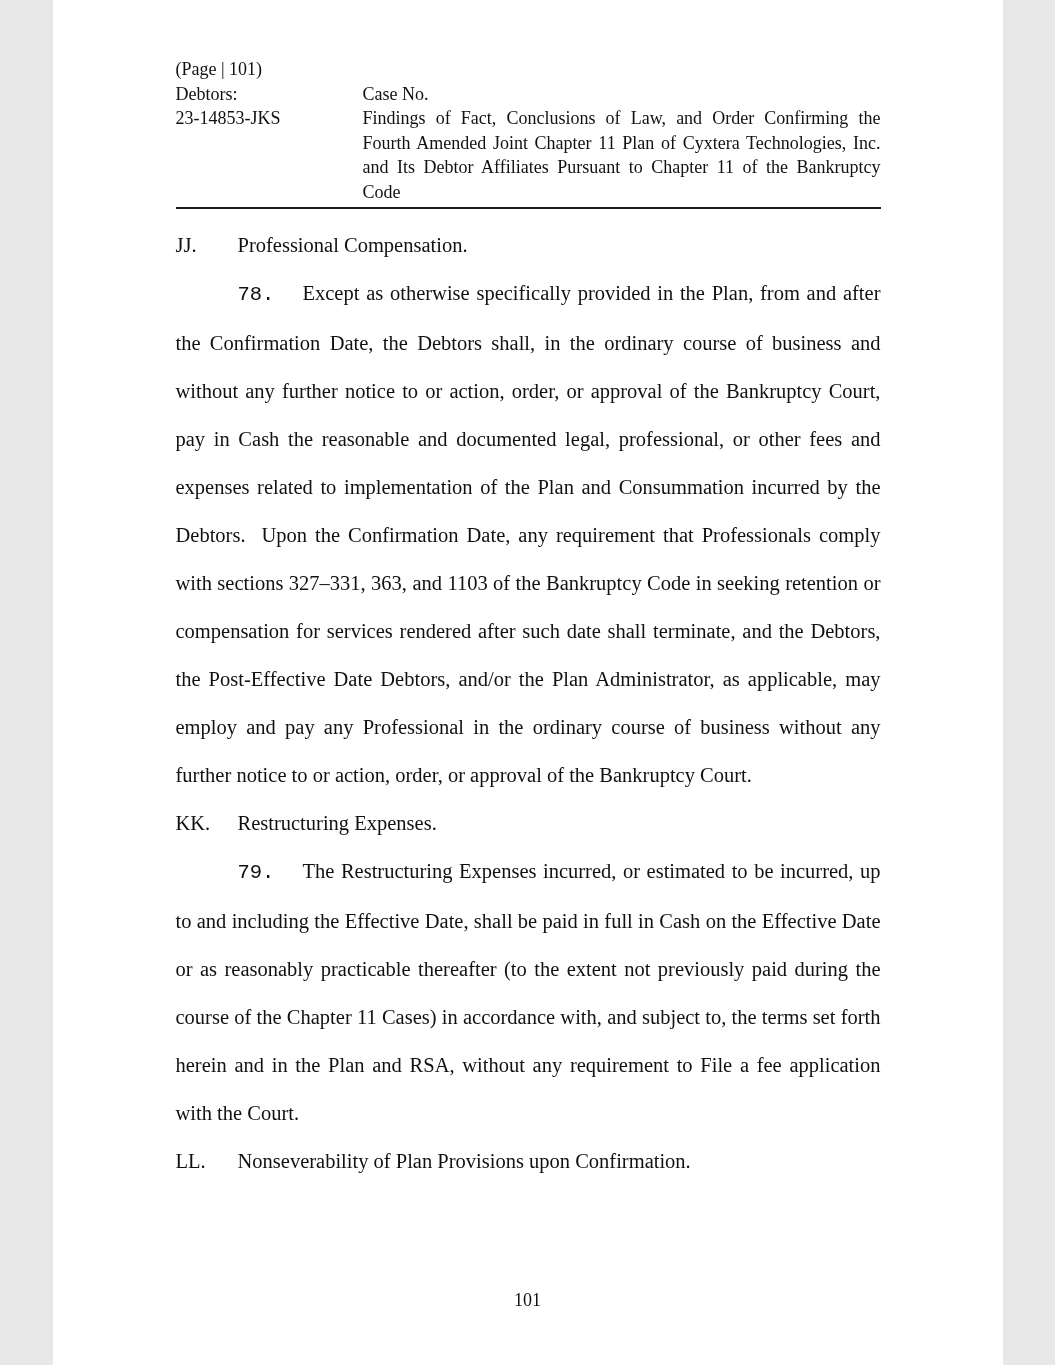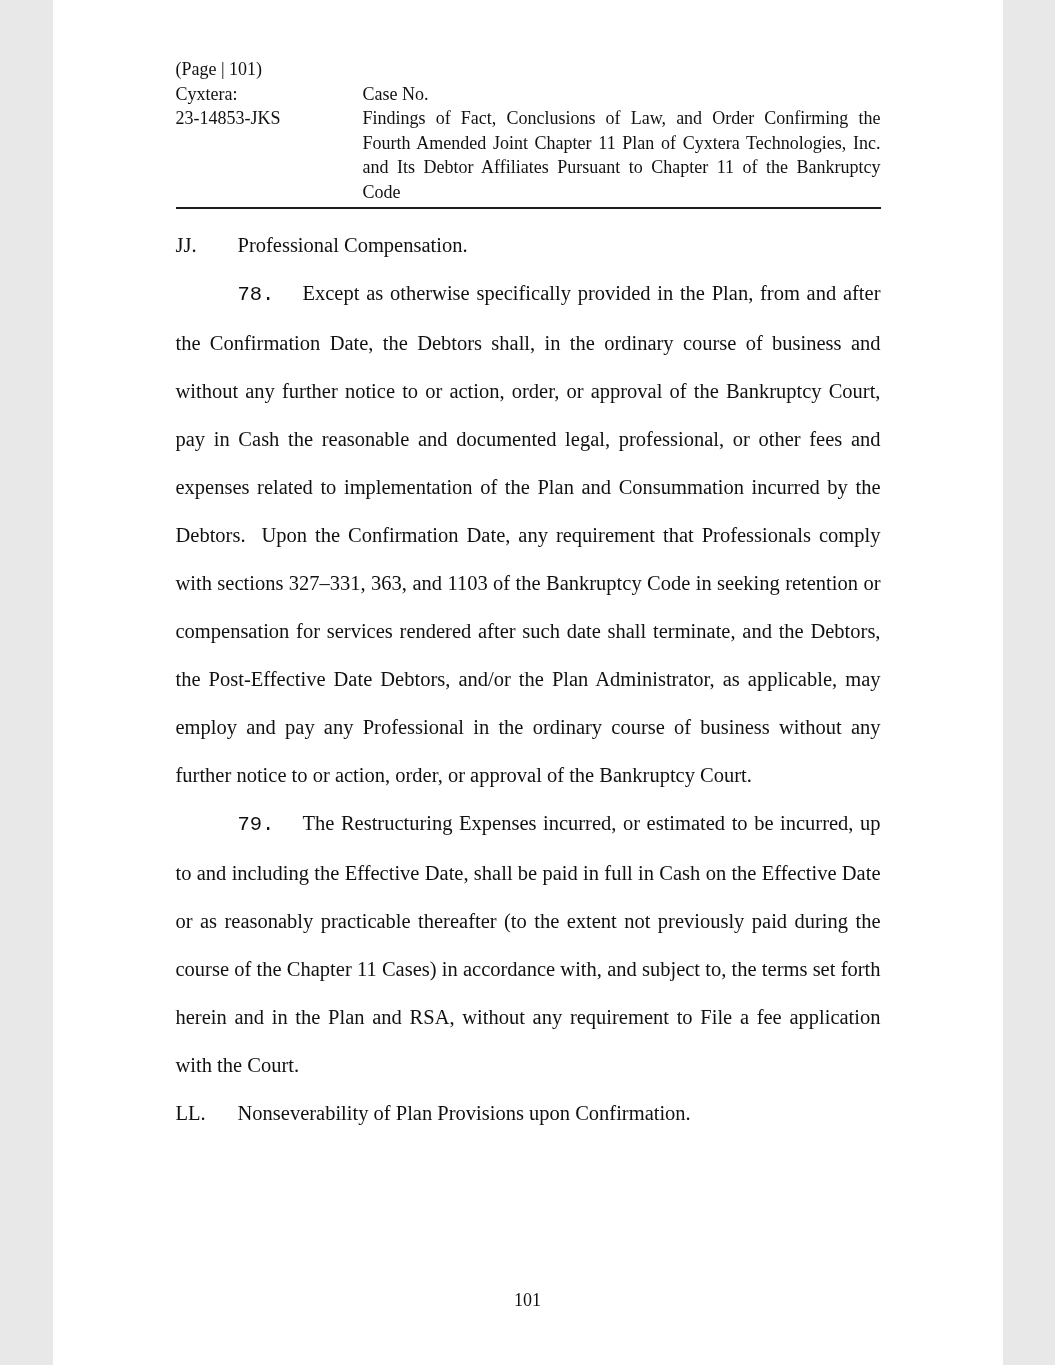--- a/index.html
+++ b/index.html
@@ -70,37 +70,38 @@
   }
 </style>
 </head>
 <body>
 
 <div class="page">
 
   <div class="hdr">
     <div>(Page | 101)</div>
     <div class="hdr-grid">
-      <div class="hdr-label">Cyxtera:</div>
+      <div class="hdr-label">Debtors:</div>
       <div class="hdr-label">Case No.</div>
       <div class="hdr-value">23-14853-JKS</div>
       <div class="hdr-value caption">Findings of Fact, Conclusions of Law, and Order Confirming the Fourth Amended Joint Chapter 11 Plan of Cyxtera Technologies, Inc. and Its Debtor Affiliates Pursuant to Chapter 11 of the Bankruptcy Code</div>
     </div>
   </div>
 
   <hr class="rule">
 
   <div class="doc-body">
 
     <div class="section">
       <div class="heading"><span class="hlabel">JJ.</span><span class="htitle">Professional Compensation.</span></div>
       <div class="para"><span class="pnum">78.</span><span class="ptext">Except as otherwise specifically provided in the Plan, from and after the Confirmation Date, the Debtors shall, in the ordinary course of business and without any further notice to or action, order, or approval of the Bankruptcy Court, pay in Cash the reasonable and documented legal, professional, or other fees and expenses related to implementation of the Plan and Consummation incurred by the Debtors.&nbsp; Upon the Confirmation Date, any requirement that Professionals comply with sections 327–331, 363, and 1103 of the Bankruptcy Code in seeking retention or compensation for services rendered after such date shall terminate, and the Debtors, the Post-Effective Date Debtors, and/or the Plan Administrator, as applicable, may employ and pay any Professional in the ordinary course of business without any further notice to or action, order, or approval of the Bankruptcy Court.</span></div>
     </div>
 
     <div class="section">
+      <div class="heading"><span class="hlabel">KK.</span><span class="htitle">Restructuring Expenses.</span></div>
       <div class="para"><span class="pnum">79.</span><span class="ptext">The Restructuring Expenses incurred, or estimated to be incurred, up to and including the Effective Date, shall be paid in full in Cash on the Effective Date or as reasonably practicable thereafter (to the extent not previously paid during the course of the Chapter 11 Cases) in accordance with, and subject to, the terms set forth herein and in the Plan and RSA, without any requirement to File a fee application with the Court.</span></div>
     </div>
 
     <div class="section">
       <div class="heading"><span class="hlabel">LL.</span><span class="htitle">Nonseverability of Plan Provisions upon Confirmation.</span></div>
     </div>
 
   </div>
 
   <div class="footer"><span>101</span></div>

